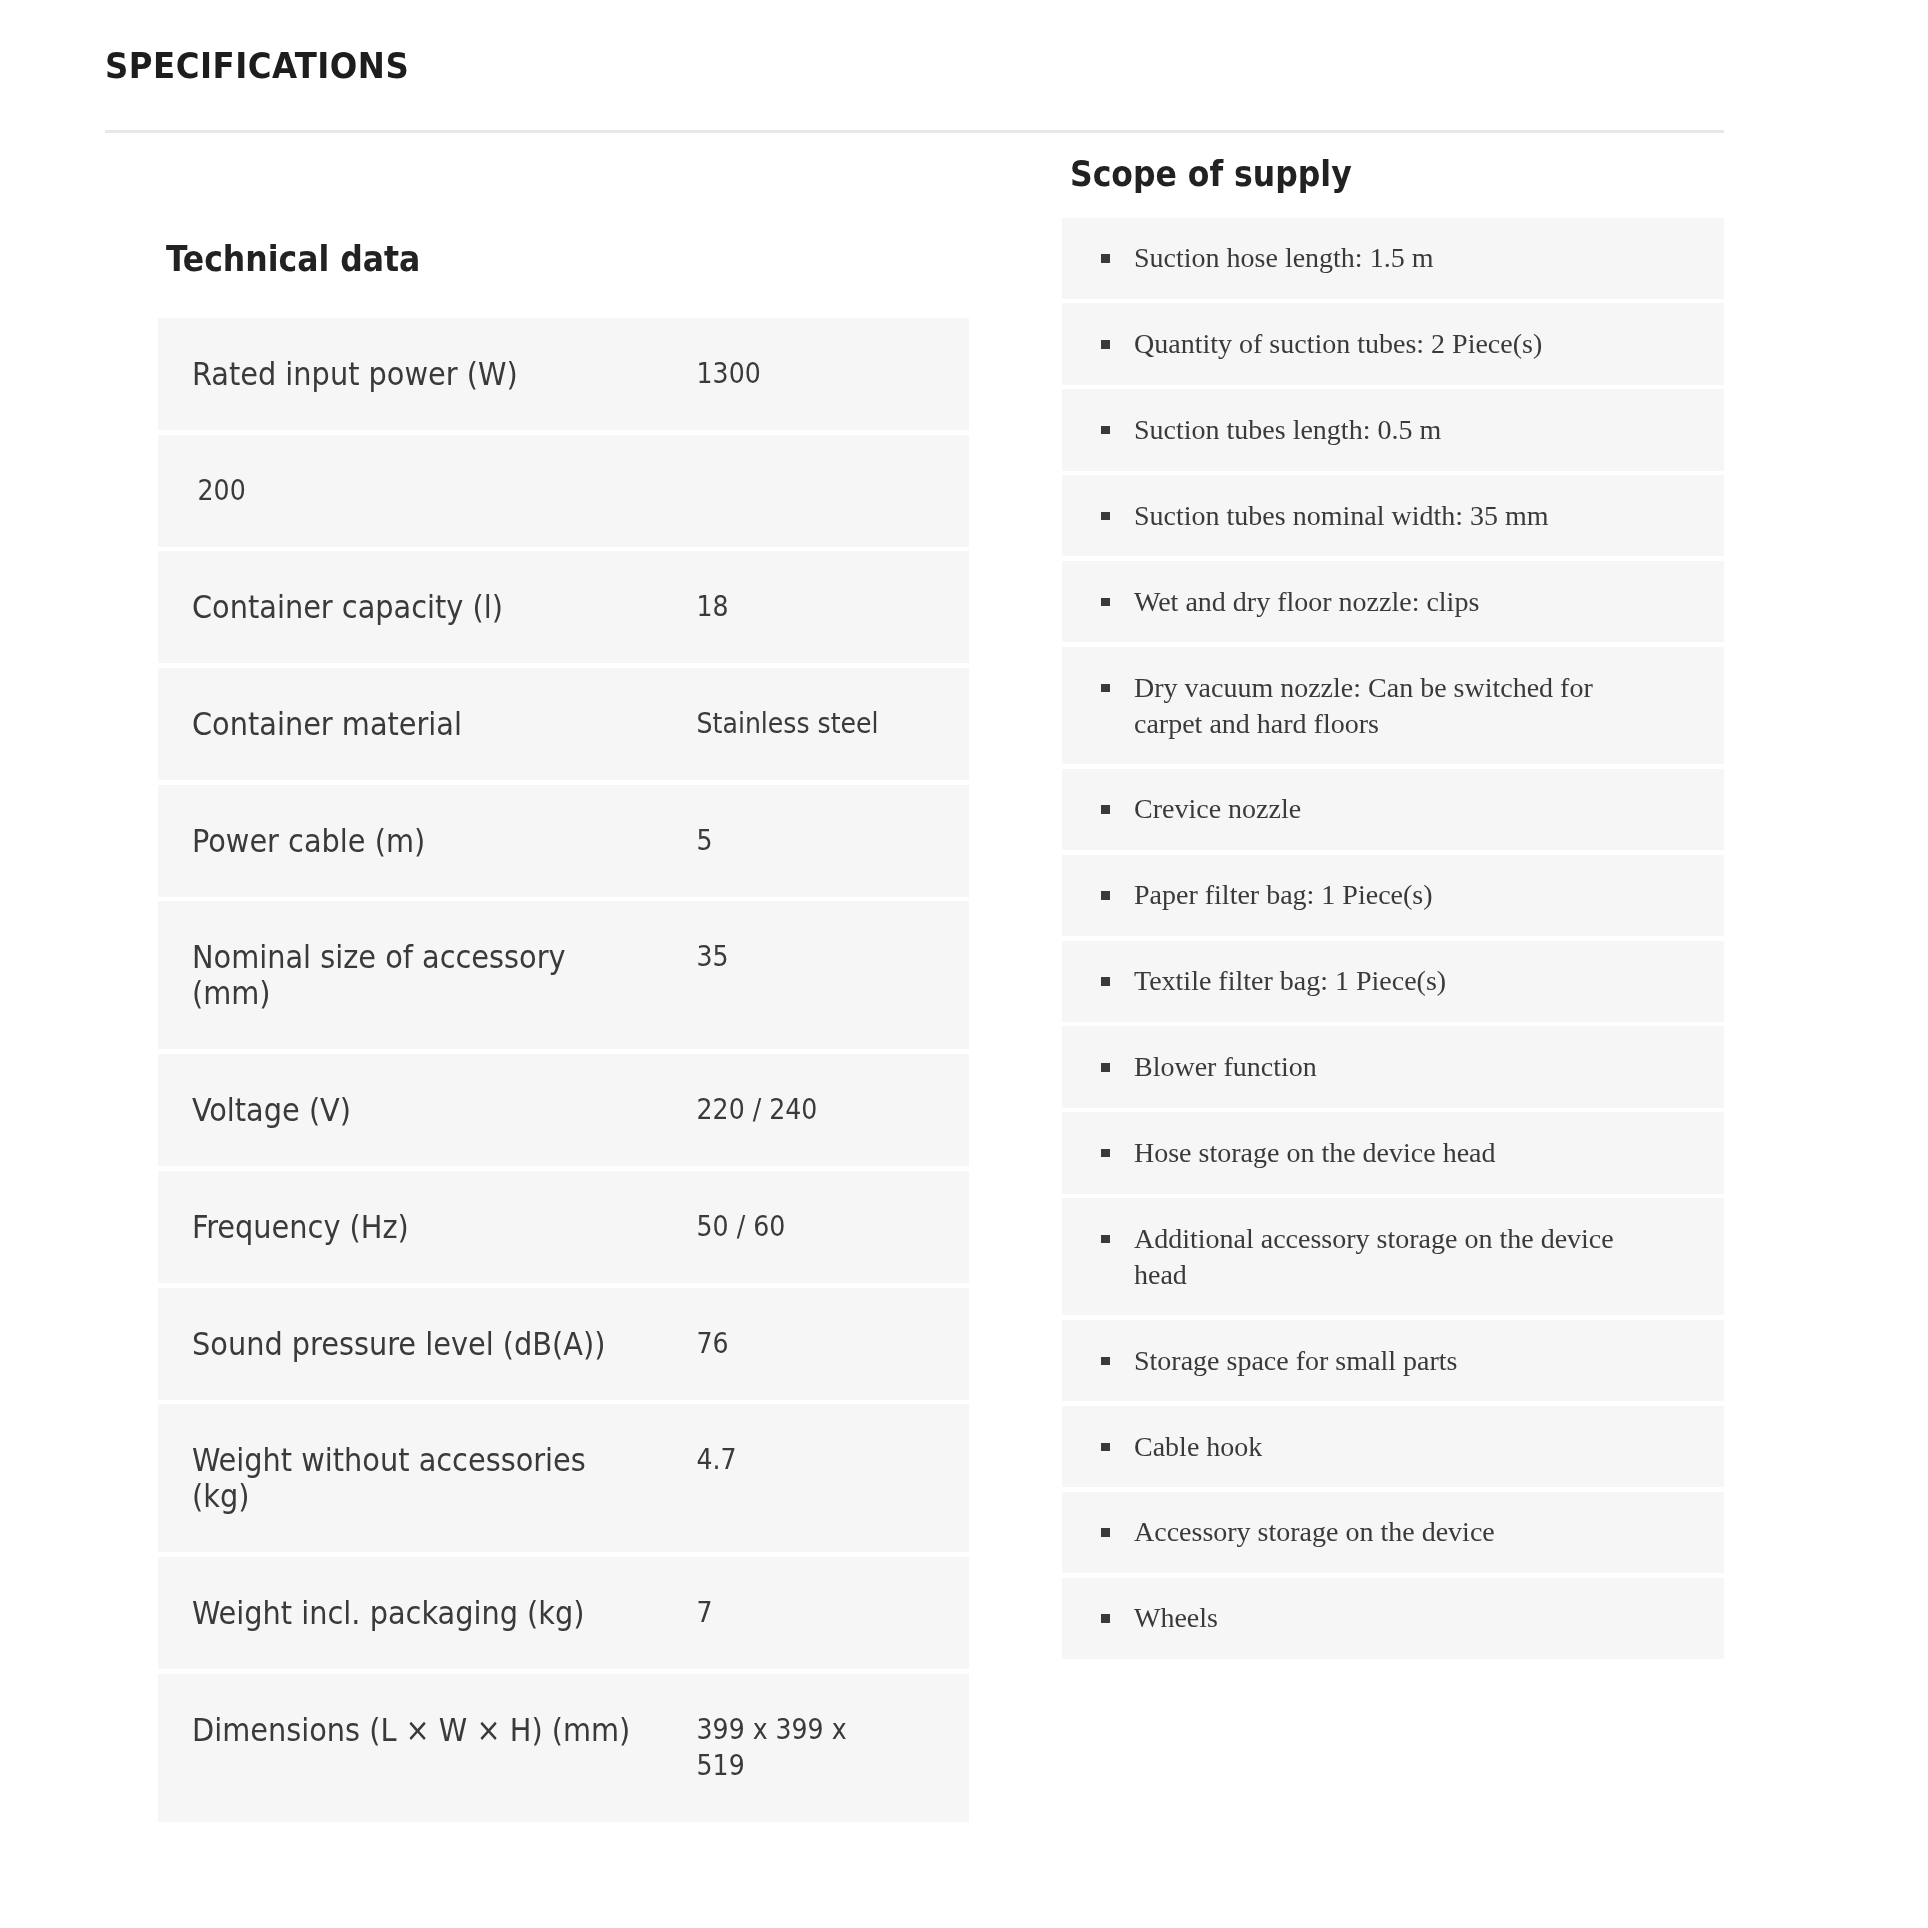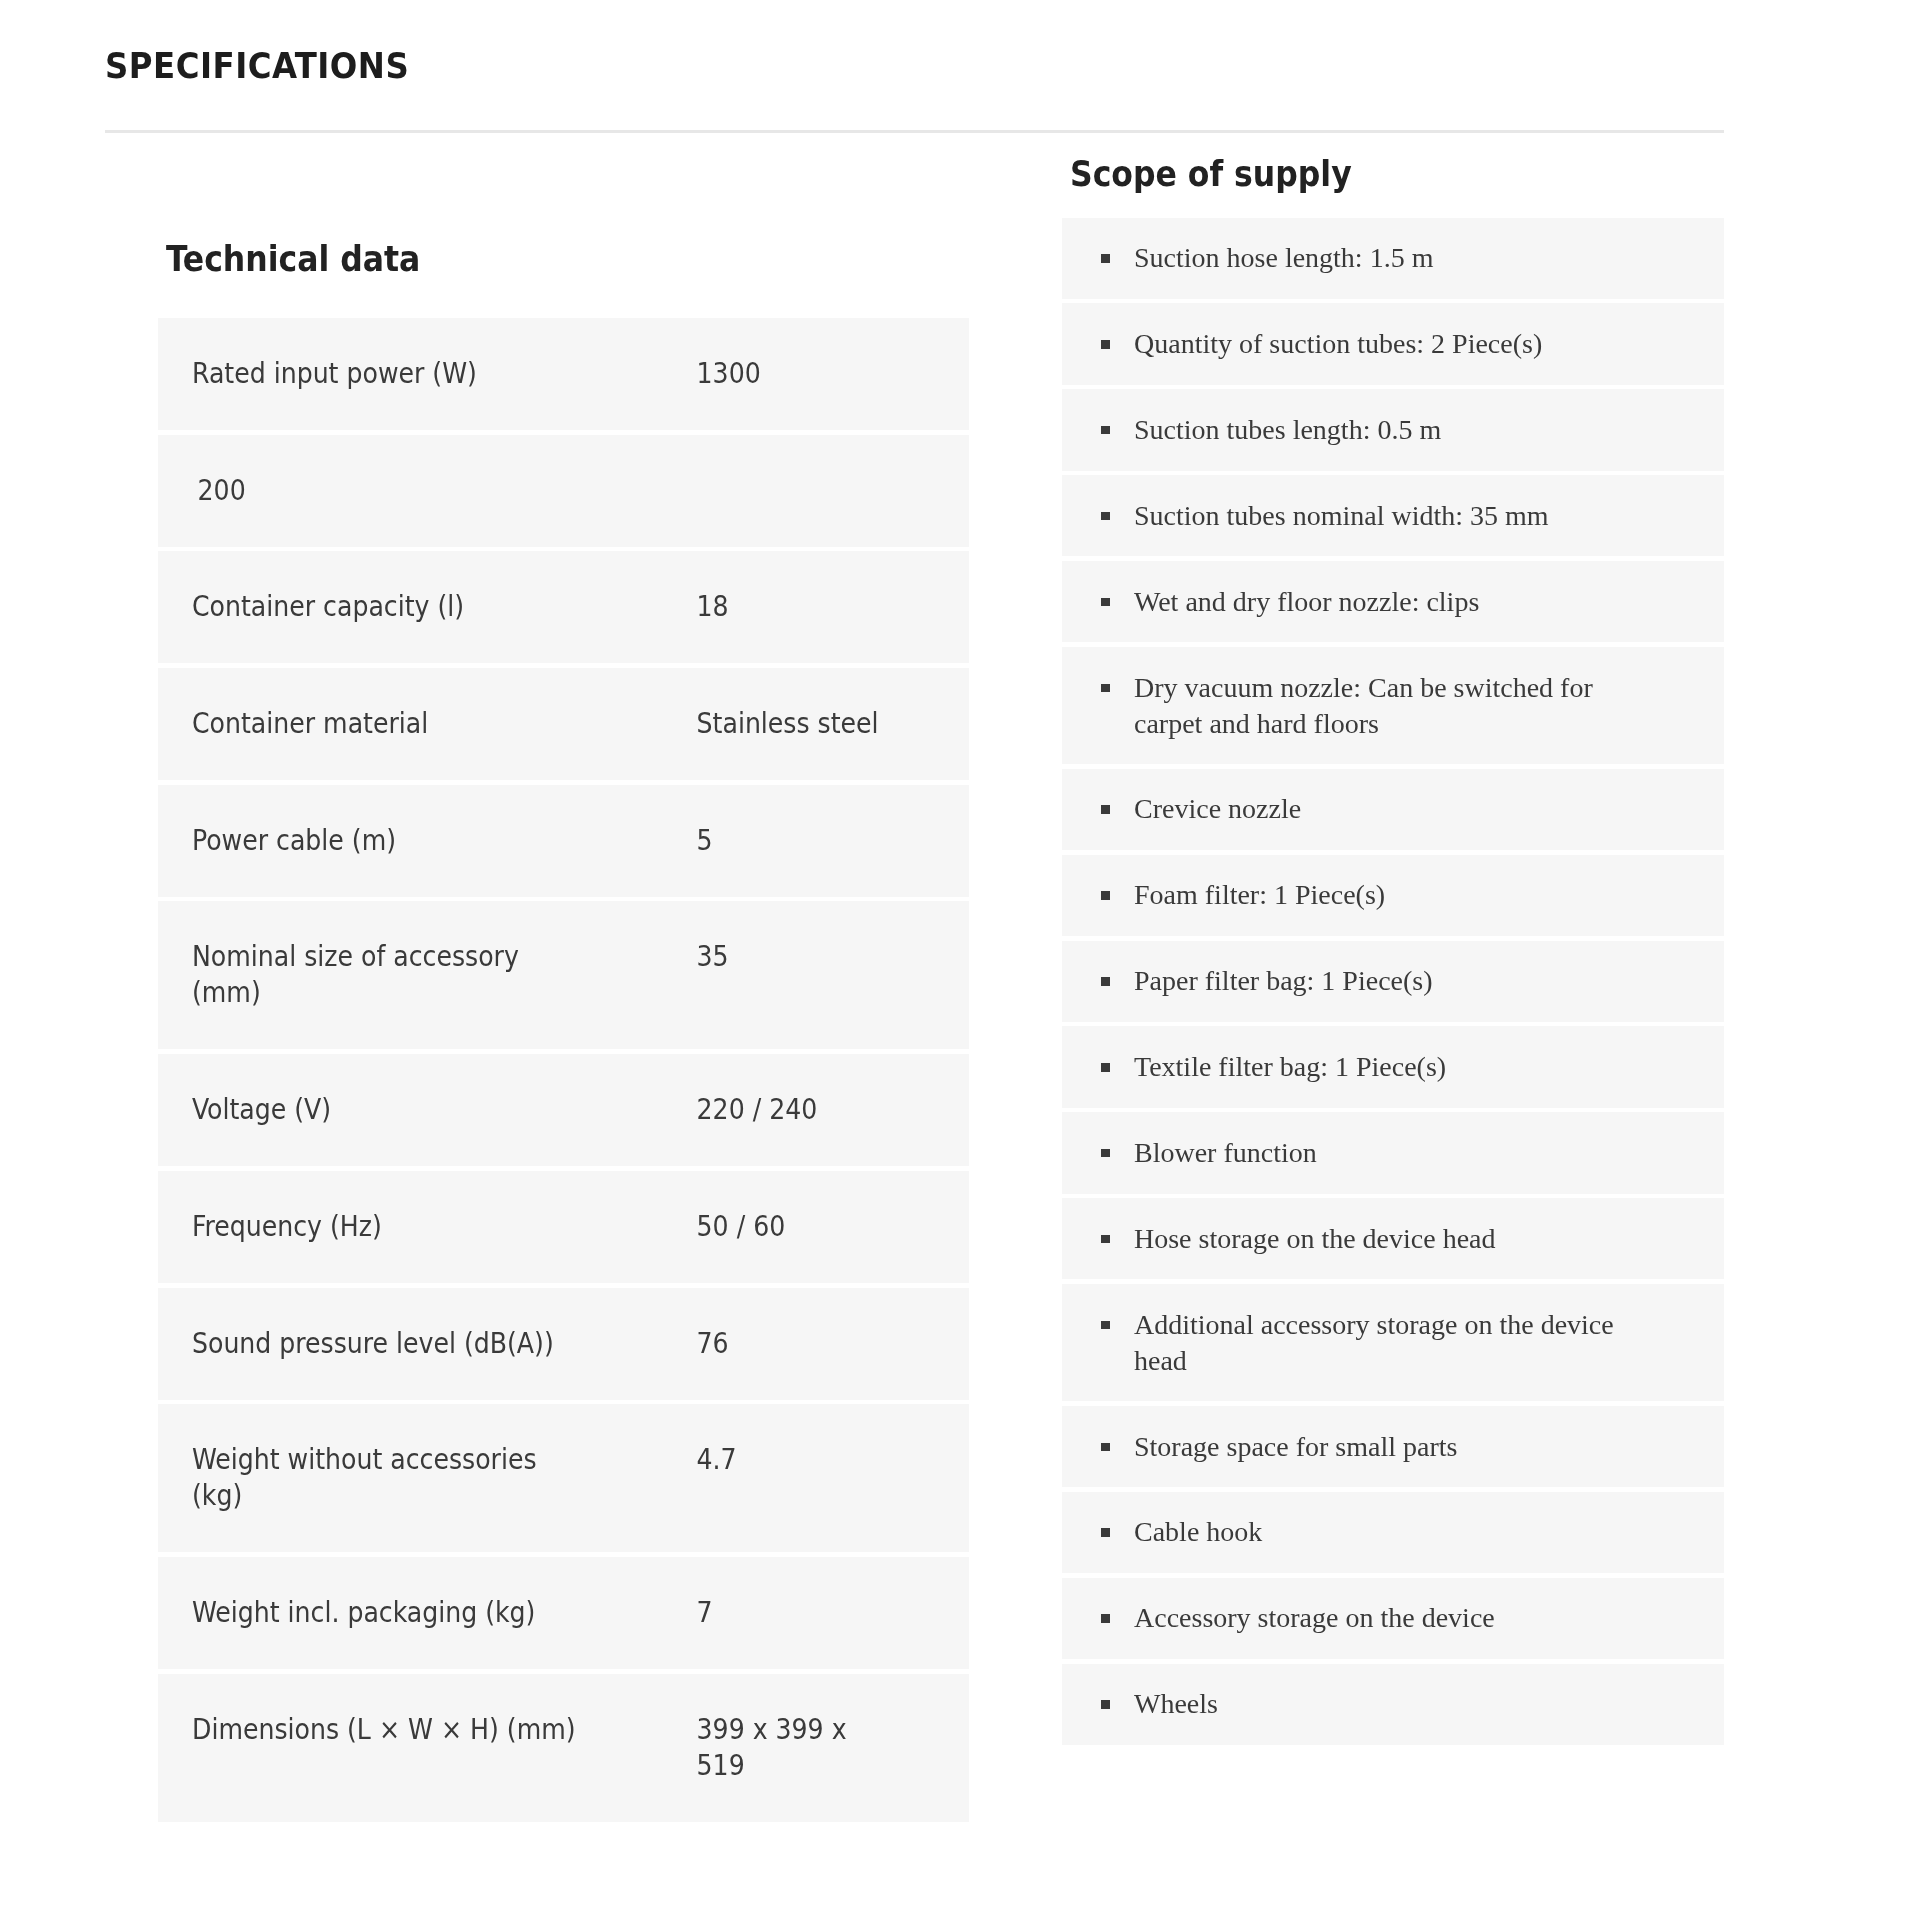--- a/index.html
+++ b/index.html
@@ -55,21 +55,21 @@
   .spec-row {
     display: flex;
     align-items: flex-start;
     background: #f6f6f6;
     margin-bottom: 4.7px;
     padding: 38px 28px 38px 34px;
   }
   .spec-label {
     width: 499px;
     flex: none;
-    font-size: 28px;
+    font-size: 32px;
     line-height: 36px;
     white-space: pre-line;
   }
   .spec-value {
     width: 231px;
     margin-left: 5.6px;
     font-size: 28px;
     line-height: 36px;
     white-space: pre-line;
   }
@@ -199,24 +199,20 @@
         <span class="bullet"></span>
         <span class="item-text">Dry vacuum nozzle: Can be switched for
 carpet and hard floors</span>
       </div>
       <div class="bullet-item">
         <span class="bullet"></span>
         <span class="item-text">Crevice nozzle</span>
       </div>
       <div class="bullet-item">
         <span class="bullet"></span>
-        <span class="item-text">Foam filter: 1 Piece(s)</span>
-      </div>
-      <div class="bullet-item">
-        <span class="bullet"></span>
         <span class="item-text">Paper filter bag: 1 Piece(s)</span>
       </div>
       <div class="bullet-item">
         <span class="bullet"></span>
         <span class="item-text">Textile filter bag: 1 Piece(s)</span>
       </div>
     </div>
 
 
     <div class="bullet-list">

